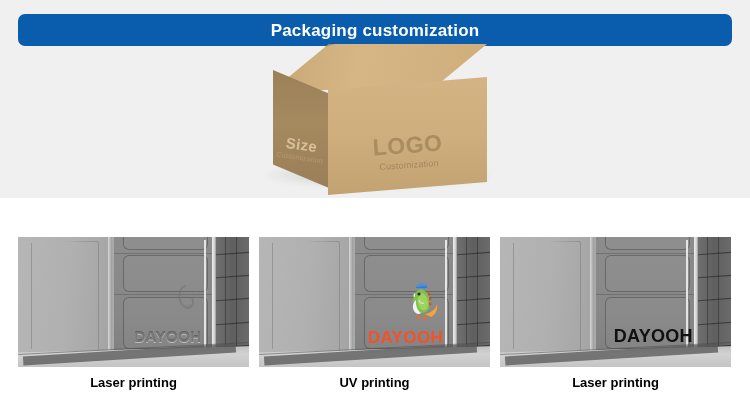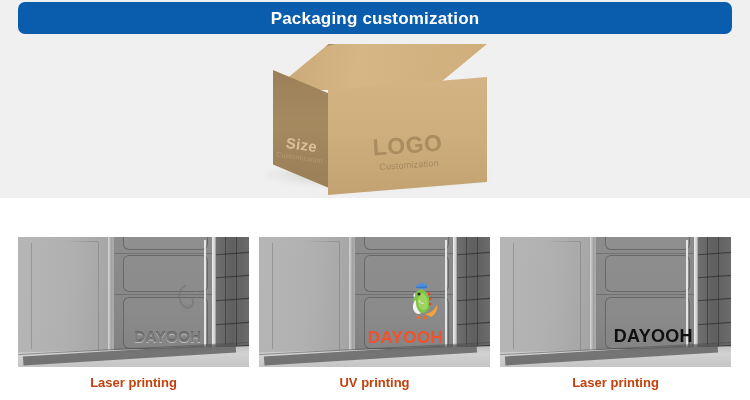--- a/index.html
+++ b/index.html
@@ -11,21 +11,21 @@
   .page{ position:relative; width:750px; height:400px; background:#ffffff; }
 
   
   .pack-section{
     position:absolute; left:0; top:0; width:750px; height:198px;
     background:#f0f0f0;
   }
   .banner{
     position:absolute; left:18px; width:714px; height:32px;
     background:#0a5cad; border-radius:7px;
-    display:flex; align-items:center; justify-content:center;
+    display:flex; align-items:center; justify-content:center;margin-top:12px;
   }
   .banner-top{ top:2px; }
   .banner-mid{ top:202px; }
   .banner-label{
     color:#ffffff; font-size:17px; font-weight:bold;
     letter-spacing:.2px; line-height:1;
   }
 
   
   .carton-wrap{
@@ -188,21 +188,21 @@
     color:#101010;
   }
 
   
   .captions{
     position:absolute; left:18px; top:372px; width:714px; height:24px;
     display:flex; gap:10px;
   }
   .caption{
     width:231px; text-align:center;
-    font-size:13px; font-weight:bold; color:#c2410c;
+    font-size:13px; font-weight:bold; color:#000000;
     line-height:22px;
   }
 </style>
 </head>
 <body>
 
 <div class="page">
 
   <div class="pack-section">
 

